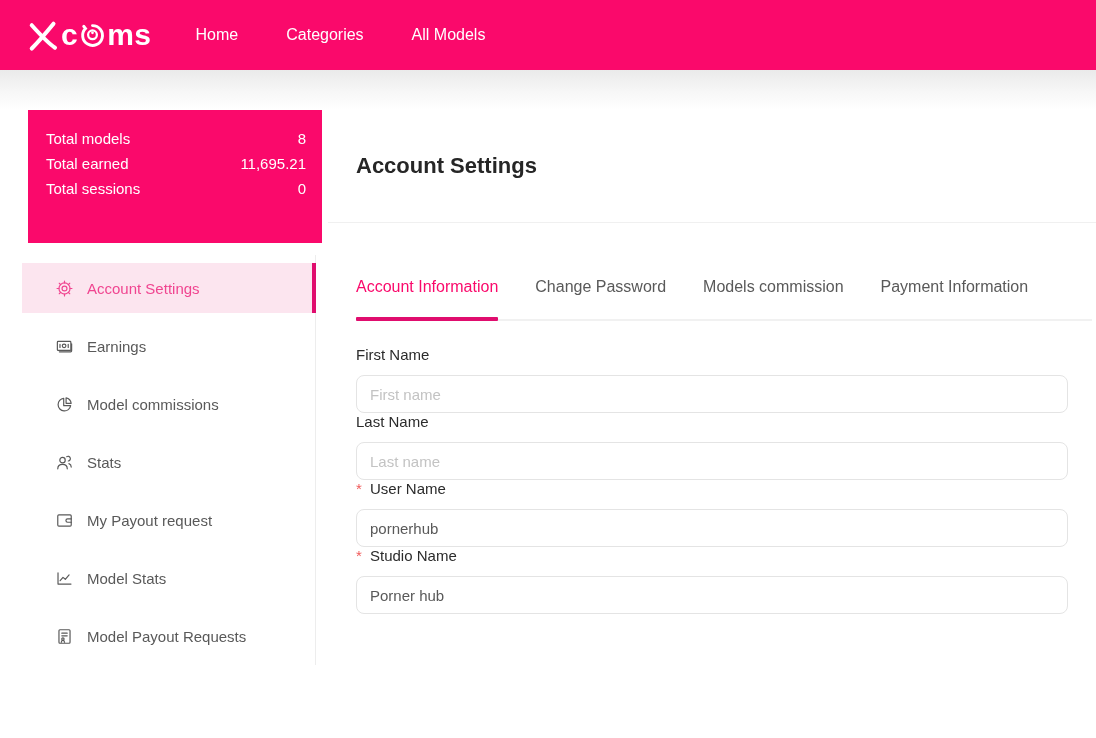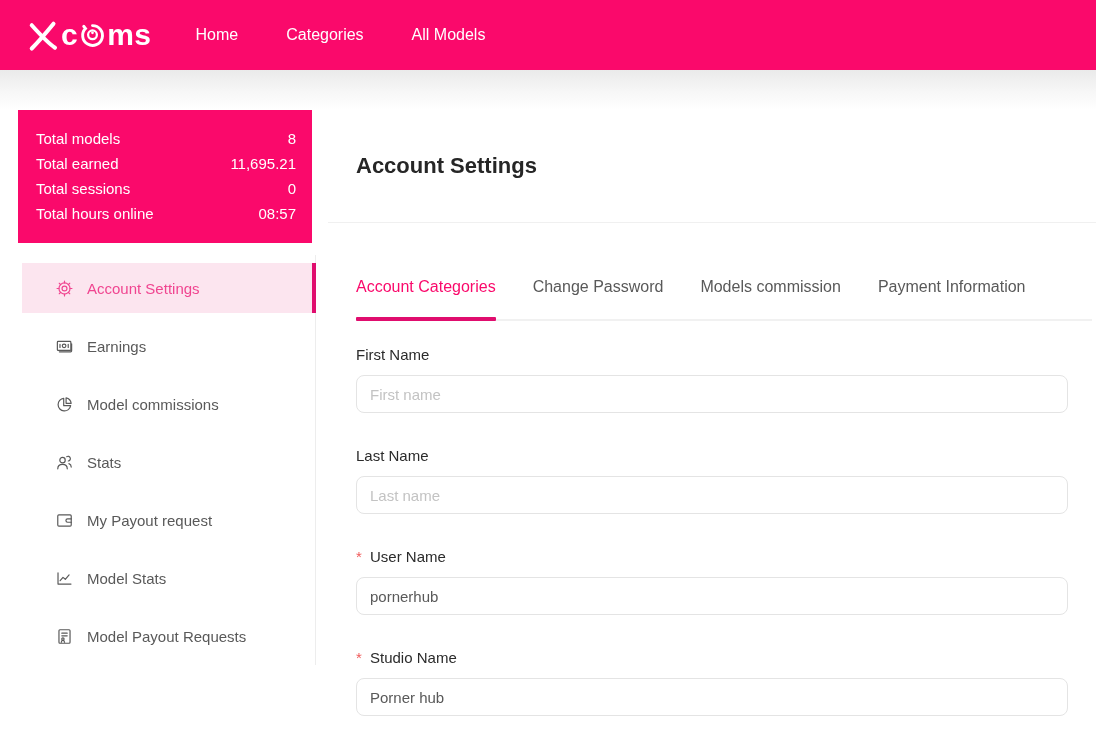--- a/index.html
+++ b/index.html
@@ -25,21 +25,21 @@
   .logo svg{display:block;}
   .nav-links{display:flex;gap:48px;margin-left:44px;}
   .nav-links a{color:#fff;font-size:16px;text-decoration:none;cursor:pointer;}
   
   .header-fade{
     position:absolute;left:0;top:70px;width:1096px;height:40px;
     background:linear-gradient(180deg,#eaeaea 0%,#f7f7f7 55%,#ffffff 100%);
   }
   
   .stats{
-    position:absolute;left:18px;top:110px;width:294px;height:133px;
+    position:absolute;left:28px;top:110px;width:294px;height:133px;
     background:var(--primary);color:#fff;padding:16px 16px 0 18px;
   }
   .stat-row{display:flex;justify-content:space-between;font-size:15px;line-height:25px;}
   
   .menu{
     position:absolute;left:0;top:255px;width:316px;height:410px;
     border-right:1px solid #ededed;padding-top:8px;background:#fff;
   }
   .menu-item{
     width:294px;height:50px;margin:0 0 8px 22px;display:flex;align-items:center;
@@ -64,21 +64,21 @@
     position:relative;font-size:16px;color:#595959;padding-top:8px;
     cursor:pointer;white-space:nowrap;
   }
   .tab.active{color:var(--primary);}
   .ink-bar{
     position:absolute;left:0;right:0;bottom:-2px;height:4px;
     background:var(--primary-dark);border-radius:1px;
   }
   
   .form{position:absolute;left:28px;top:236px;width:712px;}
-  .field{margin-bottom:34px;}
+  .field{}
   .field-label{font-size:15px;color:#2b2b2b;height:17px;line-height:17px;margin-bottom:12px;}
   .req{color:var(--required);margin-right:4px;}
   .field input{
     width:712px;height:38px;border:1px solid #e4e4e4;border-radius:8px;
     padding:0 13px;font-size:15px;color:#595959;outline:none;
     font-family:"Liberation Sans","DejaVu Sans",sans-serif;background:#fff;
   }
   .field input::placeholder{color:#c3c3c3;}
 </style>
 </head>
@@ -117,24 +117,20 @@
     <span>8</span>
   </div>
   <div class="stat-row">
     <span>Total earned</span>
     <span>11,695.21</span>
   </div>
   <div class="stat-row">
     <span>Total sessions</span>
     <span>0</span>
   </div>
-  <div class="stat-row">
-    <span>Total hours online</span>
-    <span>08:57</span>
-  </div>
 </section>
 
 <nav class="menu">
 
   <div class="menu-item active">
     <span class="mi-icon">
       <svg viewBox="0 0 24 24">
         <circle cx="12" cy="12" r="3.1"></circle>
         <circle cx="12" cy="12" r="7"></circle>
         <path d="M12 2.6v2.4 M12 19v2.4 M2.6 12h2.4 M19 12h2.4 M5.4 5.4l1.7 1.7 M16.9 16.9l1.7 1.7 M18.6 5.4l-1.7 1.7 M7.1 16.9l-1.7 1.7"></path>
@@ -210,21 +206,21 @@
 </nav>
 
 <main class="main">
 
   <div class="head-sec">
     <h1 class="page-title">Account Settings</h1>
   </div>
 
   <div class="tabs">
     <div class="tab active">
-      <span>Account Categories</span>
+      <span>Account Information</span>
       <div class="ink-bar"></div>
     </div>
     <div class="tab">
       <span>Change Password</span>
     </div>
     <div class="tab">
       <span>Models commission</span>
     </div>
     <div class="tab">
       <span>Payment Information</span>

